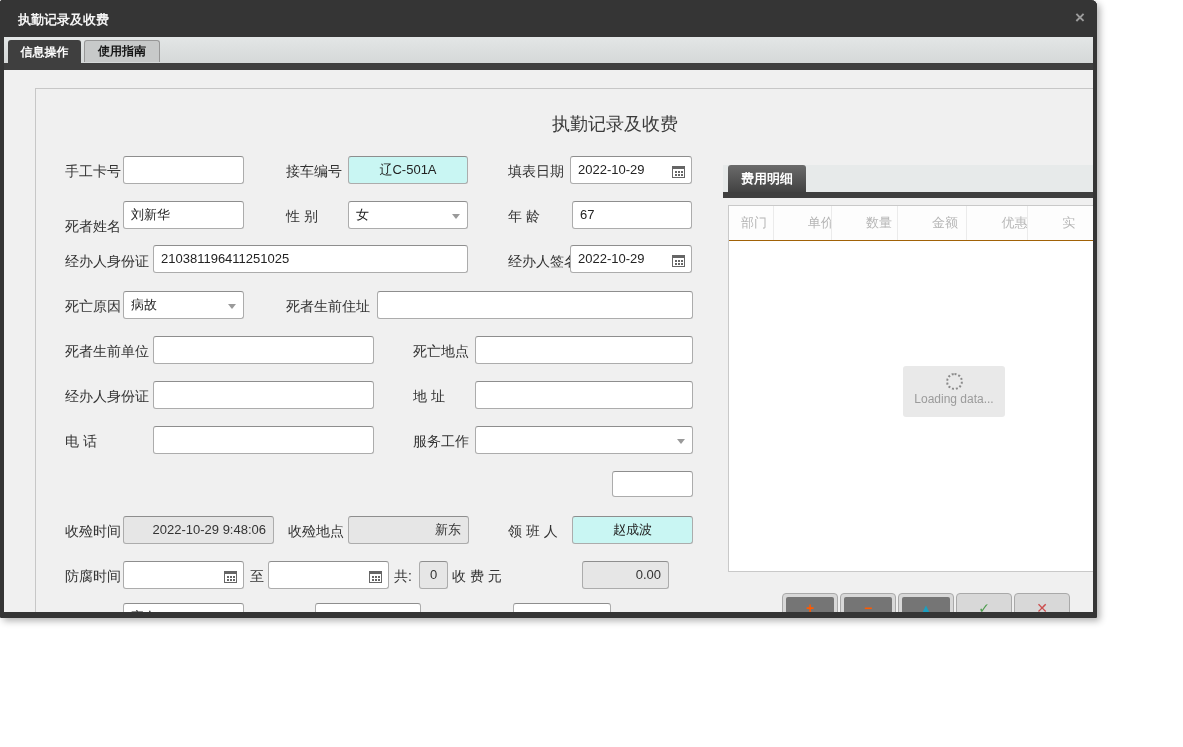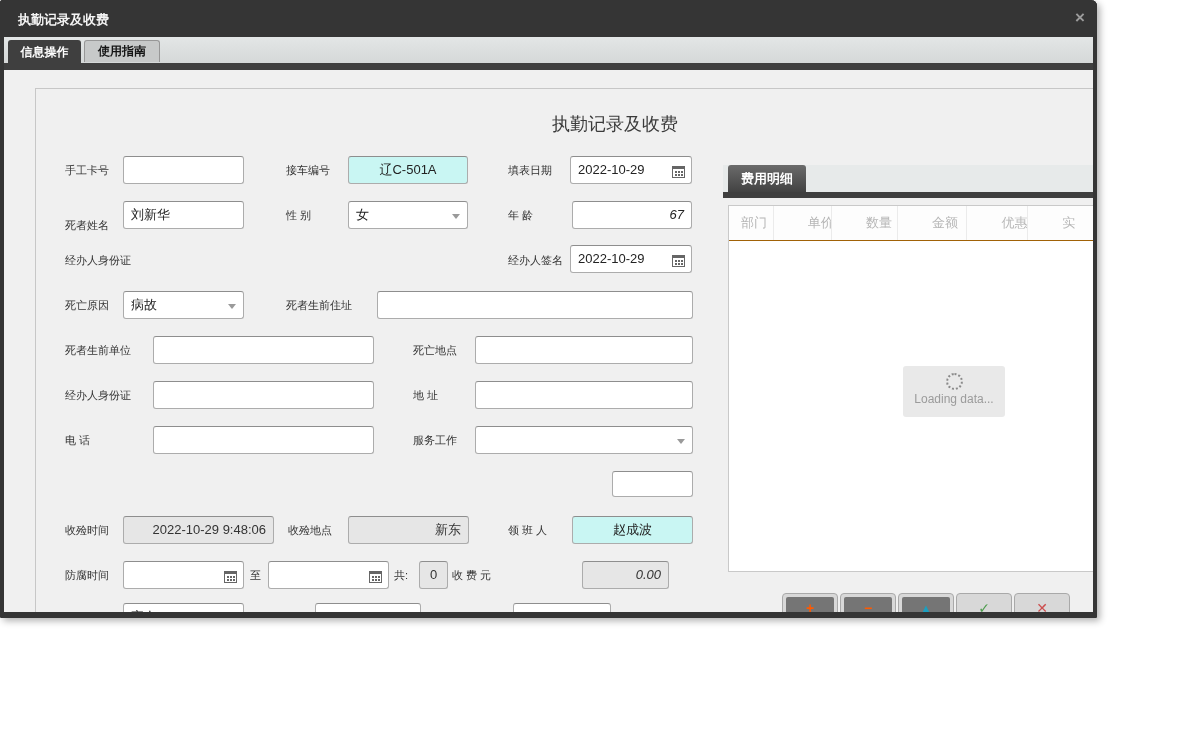--- a/index.html
+++ b/index.html
@@ -21,27 +21,27 @@
   .tab{position:absolute;top:40px;font-size:12px;font-weight:bold;text-align:center;
        border-radius:3px 3px 0 0;box-sizing:border-box;}
   .tab.active{left:8px;width:73px;height:30px;background:#3f3f3f;color:#ffffff;line-height:24px;}
   .tab.inactive{left:84px;width:76px;height:22px;background:#c7c9c9;color:#141414;
        border:1px solid #979797;border-bottom:none;line-height:21px;}
 
   .groupbox{position:absolute;left:35px;top:88px;width:1100px;height:600px;
             border:1px solid #c7c7c7;background:transparent;}
   .form-title{position:absolute;left:515px;top:112px;width:200px;text-align:center;
               font-size:18px;color:#3b3b3b;}
-  .lbl{position:absolute;font-size:11px;color:#333;white-space:nowrap;}
+  .lbl{position:absolute;font-size:14px;color:#333;white-space:nowrap;}
   .inp{position:absolute;height:28px;box-sizing:border-box;background:#ffffff;
        border:1px solid #acacac;border-top-color:#8e8e8e;border-radius:3px;
        font-size:13px;color:#222;line-height:25px;padding:0 7px;white-space:nowrap;overflow:hidden;}
   .inp.cyan{background:#c9f6f3;text-align:center;}
   .inp.dis{background:#e6e6e6;color:#333;text-align:right;}
-  .inp.num{text-align:right;font-style:italic;}
+  .inp.num{}
   .combo{padding-right:20px;}
   .arrow{position:absolute;right:7px;top:12px;width:0;height:0;
          border-left:4px solid transparent;border-right:4px solid transparent;border-top:5px solid #9a9a9a;}
   .date{padding-right:24px;}
   .calicon{position:absolute;right:3px;top:5px;width:17px;height:17px;}
 
   .fee-tabband{position:absolute;left:723px;top:165px;width:370px;height:27px;background:#e7eaea;}
   .fee-tab{position:absolute;left:728px;top:165px;height:28px;padding:0 13px;
            background:linear-gradient(#6b6b6b,#414141);color:#fff;font-size:13px;font-weight:bold;
            line-height:27px;border-radius:3px 3px 0 0;}
@@ -101,20 +101,21 @@
   <div class="inp" style="left:123px;top:201px;width:121px">刘新华</div>
   <div class="lbl" style="left:286px;top:208px">性 别</div>
   <div class="inp combo" style="left:348px;top:201px;width:120px">
     <span>女</span>
     <span class="arrow"></span>
   </div>
   <div class="lbl" style="left:508px;top:208px">年 龄</div>
   <div class="inp num" style="left:572px;top:201px;width:120px">67</div>
 
   <div class="lbl" style="left:65px;top:253px">经办人身份证</div>
+  <div class="inp" style="left:153px;top:245px;width:315px">210381196411251025</div>
   <div class="lbl" style="left:508px;top:253px">经办人签名</div>
   <div class="inp date" style="left:570px;top:245px;width:122px">
     <span>2022-10-29</span>
     <span class="calicon"><svg width="15" height="15" viewBox="0 0 15 15">
           <rect x="1.5" y="2.5" width="12" height="11" fill="#fff" stroke="#666"></rect>
           <rect x="1.5" y="2.5" width="12" height="2.5" fill="#666"></rect>
           <g fill="#666">
             <rect x="4" y="7" width="2" height="2"></rect>
             <rect x="7" y="7" width="2" height="2"></rect>
             <rect x="10" y="7" width="2" height="2"></rect>

